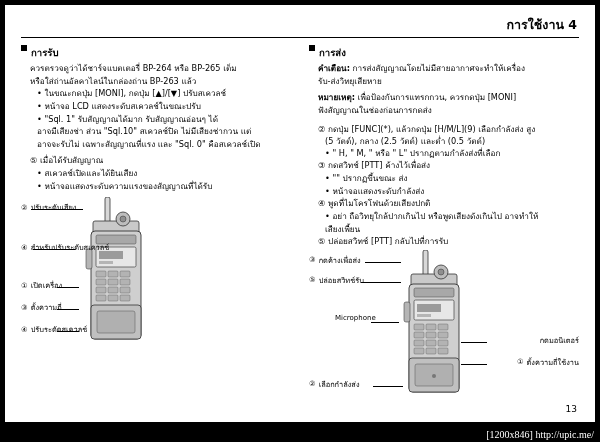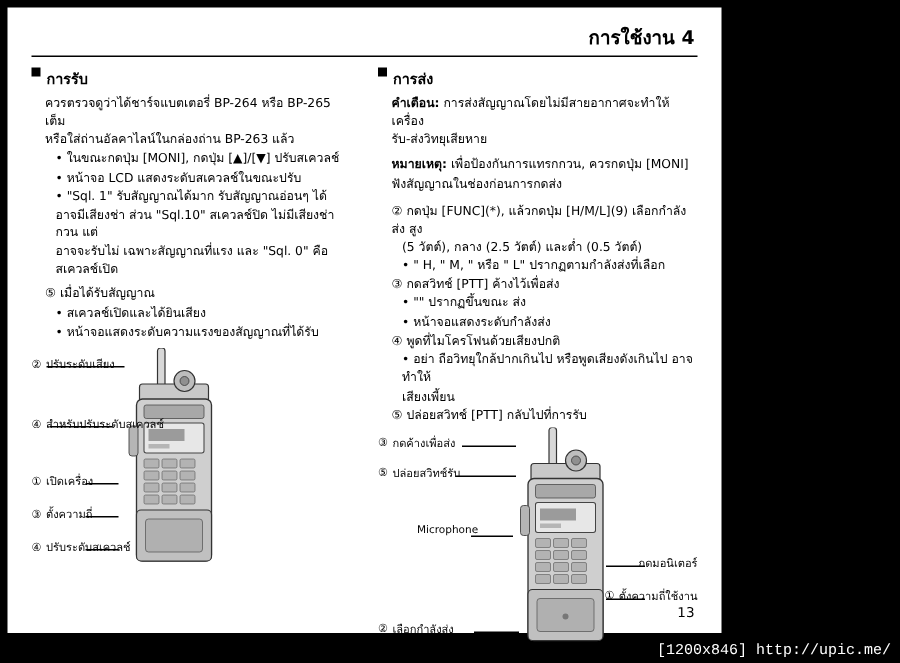--- a/index.html
+++ b/index.html
@@ -2,21 +2,21 @@
 <html><head>
 <meta charset="utf-8">
 <style>
   html,body{margin:0;padding:0;}
   body{
     width:600px;height:442px;overflow:hidden;
     background:#000;
     font-family:"DejaVu Sans", sans-serif;
   }
   .page{
-    position:absolute;left:5px;top:5px;width:476px;height:417px;
+    position:absolute;left:5px;top:5px;width:590px;height:417px;
     background:#fff;
     box-sizing:border-box;
     padding:10px 16px 0 16px;
   }
   .page-header{
     text-align:right;
     font-weight:bold;
     font-size:12.5px;
     color:#000;
     letter-spacing:0px;
@@ -75,21 +75,21 @@
   .mic-label{
     position:absolute;font-size:7px;color:#000;
   }
   .pageno{
     position:absolute;right:18px;bottom:8px;
     font-size:9px;color:#000;
   }
   .credit{
     position:absolute;right:6px;bottom:2px;
     color:#fff;font-size:10px;
-    font-family:Liberation Mono, monospace;
+    font-family:Liberation Serif, serif;
   }
 </style>
 </head>
 <body>
 
 <div class="page">
 
   <div class="page-header">การใช้งาน 4</div>
   <hr class="hrule">
 
@@ -172,21 +172,21 @@
         <div class="calloutL" style="left:0px;top:82px;">
           <span style="font-size:7.4px">①</span>
           <span>เปิดเครื่อง</span>
         </div>
         <div class="calloutL" style="left:0px;top:104px;">
           <span style="font-size:7.4px">③</span>
           <span>ตั้งความถี่</span>
         </div>
         <div class="calloutL" style="left:0px;top:126px;">
           <span style="font-size:7.4px">④</span>
-          <span>ปรับระดับสเควลช์</span>
+          <span>ปรับระดัดสเควลช์</span>
         </div>
 
         <div class="lead" style="left:10px;top:12px;width:52px;"></div>
         <div class="lead" style="left:12px;top:52px;width:42px;"></div>
         <div class="lead" style="left:36px;top:90px;width:22px;"></div>
         <div class="lead" style="left:36px;top:112px;width:22px;"></div>
         <div class="lead" style="left:36px;top:134px;width:22px;"></div>
       </div>
 
     </div>

